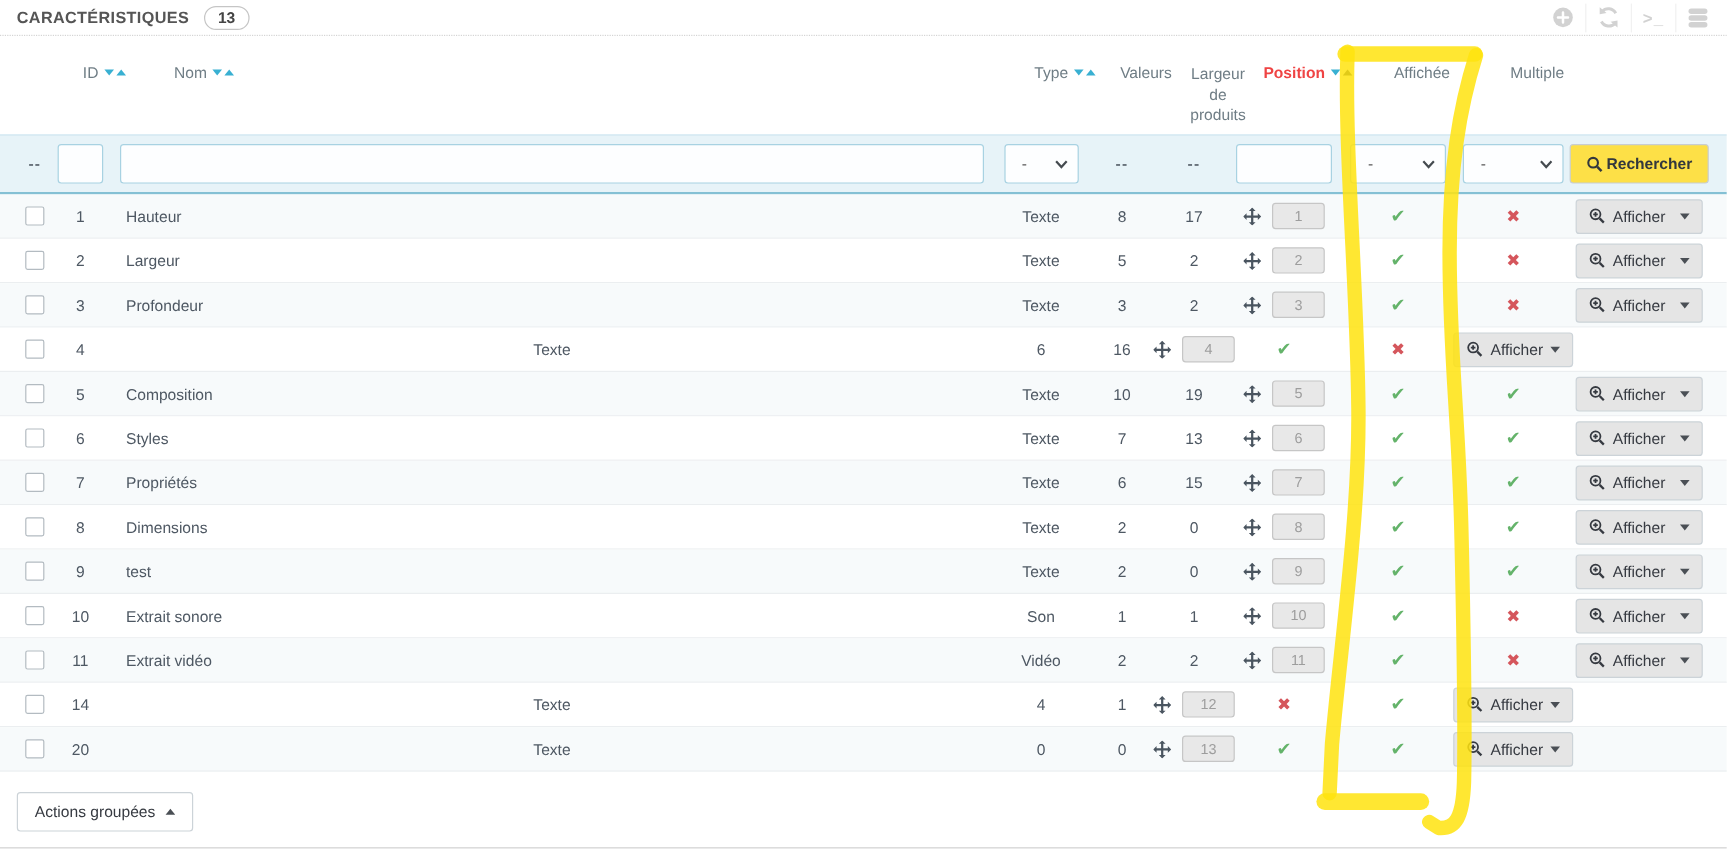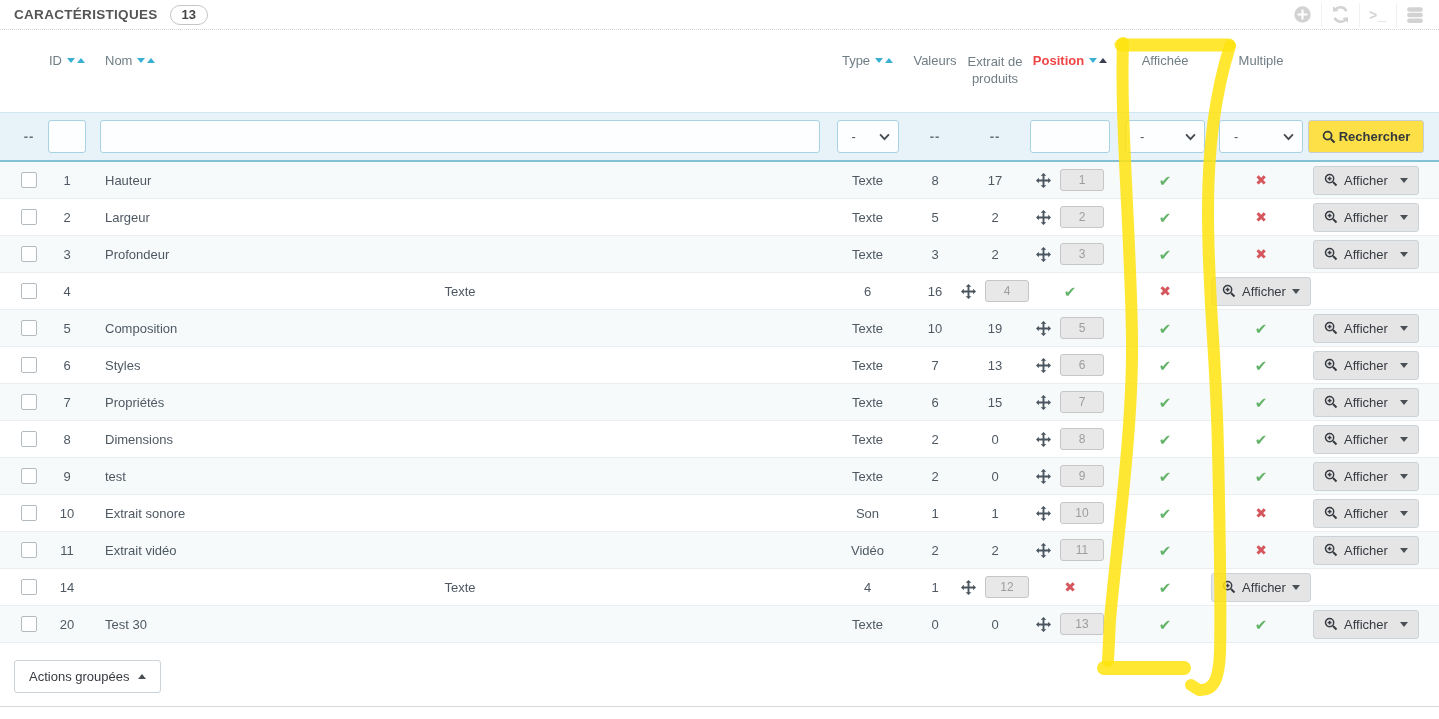--- a/index.html
+++ b/index.html
@@ -37,21 +37,21 @@
   .grid {
     display:grid;
     grid-template-columns: 30px 46px 740px 75px 60px 60px 90px 100px 92px 118px;
     padding:0 14px; width:1439px;
   }
   .cell { display:flex; align-items:center; justify-content:center; }
   .cell.left { justify-content:flex-start; padding-left:15px; }
 
   
   .thead { height:82px; align-items:start; padding-top:23px; background:#fff; }
-  .thead .cell { align-items:flex-start; color:#6f7d85; }
+  .thead .cell { align-items:flex-start; color:#6f7d85;margin-left:40px; }
   .hlabel { display:inline-flex; align-items:center; gap:5px; cursor:pointer; }
   .hlabel.static { cursor:default; }
   .h-wrap { text-align:center; line-height:17px; }
   .h-bold { font-weight:700; color:#ef4444; }
   .sort { display:inline-flex; align-items:center; gap:2px; }
   .arr { width:0; height:0; display:inline-block; }
   .arr.down { border-left:4px solid transparent; border-right:4px solid transparent; border-top:5px solid #39b0d2; }
   .arr.up   { border-left:4px solid transparent; border-right:4px solid transparent; border-bottom:5px solid #39b0d2; }
   .arr.up.dark { border-bottom-color:#3a3f51; }
 
@@ -190,21 +190,21 @@
         <span class="sort">
             <i class="arr down"></i>
             <i class="arr up"></i>
           </span>
       </span>
     </div>
     <div class="cell">
       <span class="hlabel static">Valeurs</span>
     </div>
     <div class="cell">
-      <span class="hlabel static h-wrap">Extrait de produits</span>
+      <span class="hlabel static h-wrap">Largeur de produits</span>
     </div>
     <div class="cell">
       <span class="hlabel">
         <span class="h-bold">Position</span>
         <span class="sort">
             <i class="arr down"></i>
             <i class="arr up dark"></i>
           </span>
       </span>
     </div>
@@ -736,21 +736,20 @@
         <span class="caret-down"></span>
       </button>
     </div>
   </div>
 
   <div class="grid row">
     <div class="cell">
           <span class="checkbox"></span>
         </div>
     <div class="cell">20</div>
-    <div class="cell left">Test 30</div>
     <div class="cell">Texte</div>
     <div class="cell">0</div>
     <div class="cell">0</div>
     <div class="cell">
       <span class="pos-wrap">
         <span class="move-handle">
           <svg width="15" height="15" viewBox="0 0 16 16" fill="#4a5560">
                 <path d="M8 0 L11 3 H9 V7 H13 V5 L16 8 L13 11 V9 H9 V13 H11 L8 16 L5 13 H7 V9 H3 V11 L0 8 L3 5 V7 H7 V3 H5 Z"></path>
               </svg>
         </span>

